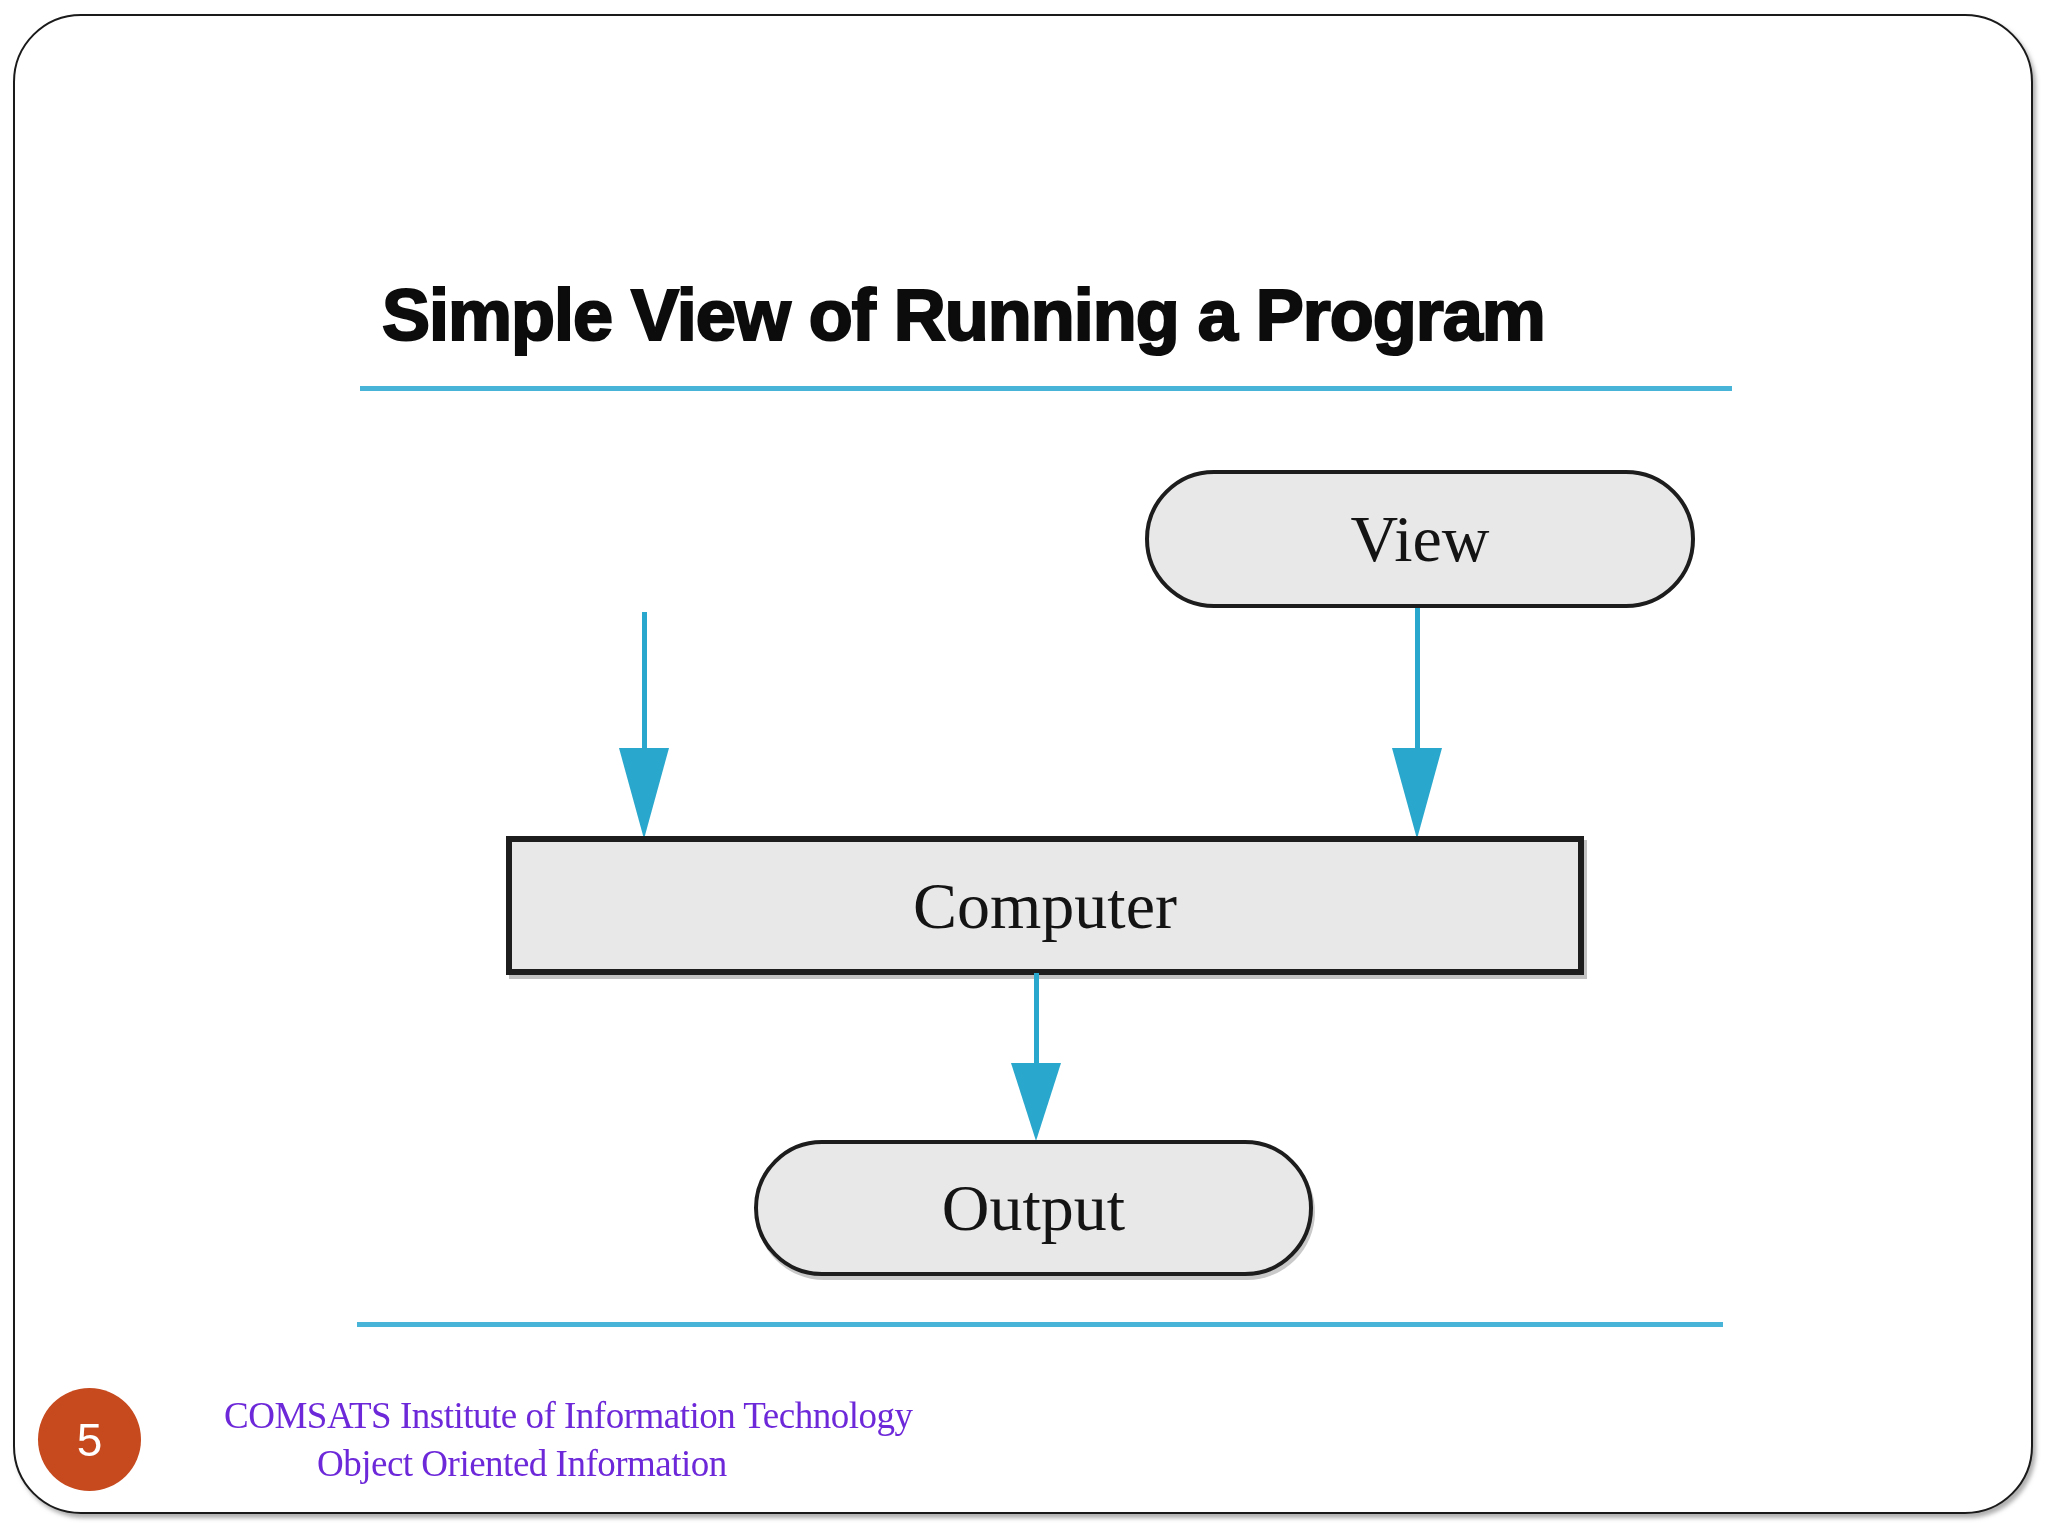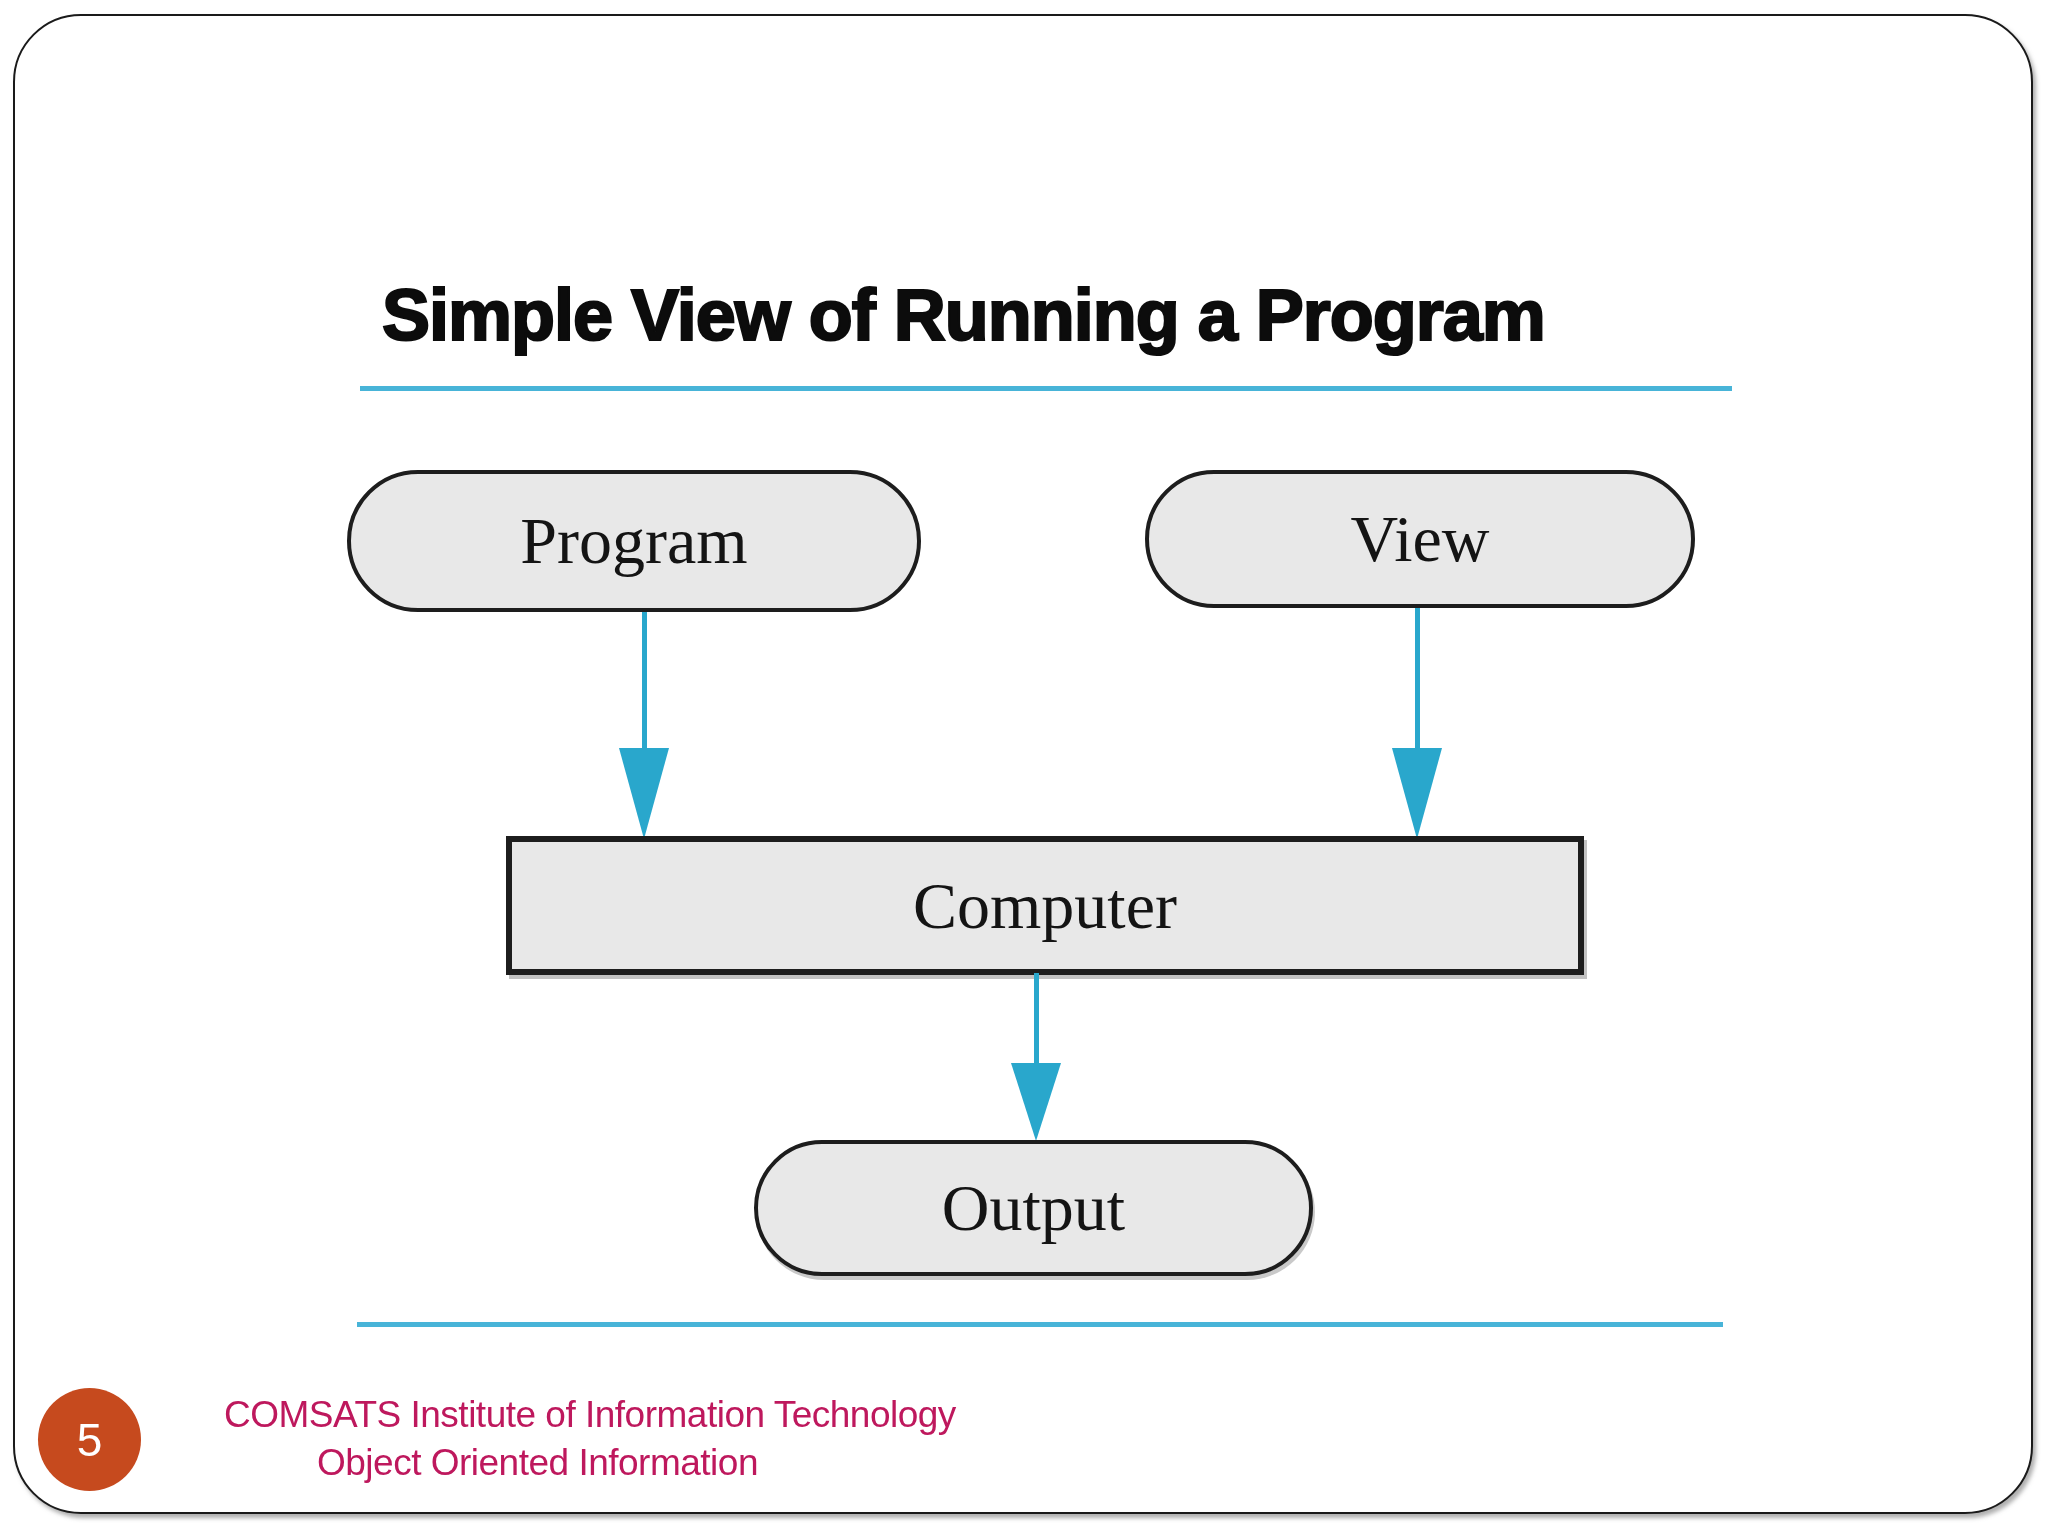--- a/index.html
+++ b/index.html
@@ -94,42 +94,39 @@
     display: flex;
     align-items: center;
     justify-content: center;
     color: #ffffff;
     font-family: "Liberation Sans", sans-serif;
     font-size: 46px;
     font-weight: 400;
   }
   .footer-line {
     position: absolute;
-    font-family: Liberation Sans, sans-serif;
+    font-family: Liberation Serif, serif;
     font-size: 37px;
     letter-spacing: -0.5px;
-    color: #be185d;
+    color: #6d28d9;
     white-space: nowrap;
   }
   .footer-line1 { left: 224px; top: 1394px; }
   .footer-line2 { left: 317px; top: 1442px; }
 </style>
 </head>
 <body>
 
 <div class="stage">
   <div class="frame"></div>
 
   <h1 class="title">Simple View of Running a Program</h1>
 
   <div class="sep sep-top"></div>
 
-  <div class="node pill node-program">
-    <span>Program</span>
-  </div>
 
   <div class="node pill node-data">
     <span>View</span>
   </div>
 
   <div class="arrow-stem stem-1"></div>
   <div class="arrow-head head-1"></div>
 
   <div class="arrow-stem stem-2"></div>
   <div class="arrow-head head-2"></div>

